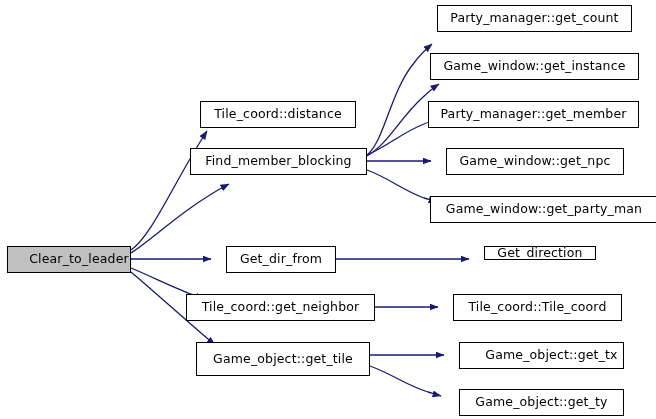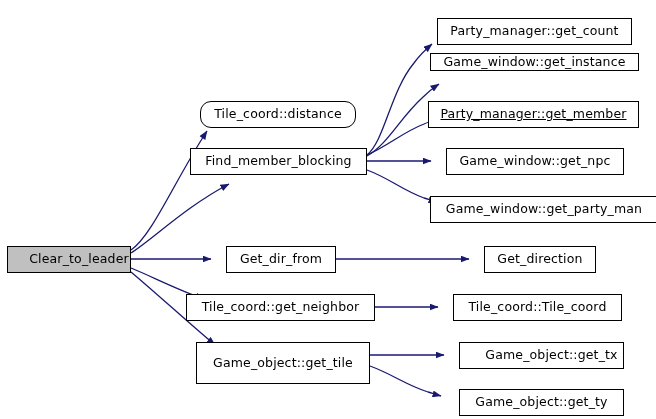--- a/index.html
+++ b/index.html
@@ -54,54 +54,54 @@
         <path d="M375,307 L438,307" fill="none" stroke="#191970" stroke-width="1.3" marker-end="url(#arrowhead)"></path>
         <path d="M370,355 L444,355" fill="none" stroke="#191970" stroke-width="1.3" marker-end="url(#arrowhead)"></path>
         <path d="M370,366 C392,374 406,385 428,392 C432,393 437,395 441,396" fill="none" stroke="#191970" stroke-width="1.3" marker-end="url(#arrowhead)"></path>
       </g>
   </svg>
 
   <div id="nodes-group">
       <div class="node root" style="left: 7px; top: 246px; width: 124px; height: 27px; background: rgb(192, 192, 192); border-color: rgb(0, 0, 0); color: rgb(0, 0, 0); padding-left: 20px;">
         <span class="node-label">Clear_to_leader</span>
       </div>
-      <div class="node" style="left: 200px; top: 101px; width: 156px; height: 27px; background: rgb(255, 255, 255); border-color: rgb(0, 0, 0); color: rgb(0, 0, 0); border-radius: 11px;">
+      <div class="node" style="left: 200px; top: 101px; width: 156px; height: 27px; background: rgb(255, 255, 255); border-color: rgb(0, 0, 0); color: rgb(0, 0, 0);">
         <span class="node-label">Tile_coord::distance</span>
       </div>
       <div class="node" style="left: 190px; top: 148px; width: 177px; height: 27px; background: rgb(255, 255, 255); border-color: rgb(0, 0, 0); color: rgb(0, 0, 0);">
         <span class="node-label">Find_member_blocking</span>
       </div>
-      <div class="node" style="left: 437px; top: 5px; width: 195px; height: 27px; background: rgb(255, 255, 255); border-color: rgb(0, 0, 0); color: rgb(0, 0, 0); margin-top: 13px;">
+      <div class="node" style="left: 437px; top: 5px; width: 195px; height: 27px; background: rgb(255, 255, 255); border-color: rgb(0, 0, 0); color: rgb(0, 0, 0);">
         <span class="node-label">Party_manager::get_count</span>
       </div>
-      <div class="node" style="left: 430px; top: 53px; width: 209px; height: 18px; background: rgb(255, 255, 255); border-color: rgb(0, 0, 0); color: rgb(0, 0, 0);">
+      <div class="node" style="left: 430px; top: 53px; width: 209px; height: 27px; background: rgb(255, 255, 255); border-color: rgb(0, 0, 0); color: rgb(0, 0, 0);">
         <span class="node-label">Game_window::get_instance</span>
       </div>
-      <div class="node" style="left: 428px; top: 101px; width: 211px; height: 27px; background: rgb(255, 255, 255); border-color: rgb(0, 0, 0); color: rgb(0, 0, 0); text-decoration: underline;">
+      <div class="node" style="left: 428px; top: 101px; width: 211px; height: 27px; background: rgb(255, 255, 255); border-color: rgb(0, 0, 0); color: rgb(0, 0, 0);">
         <span class="node-label">Party_manager::get_member</span>
       </div>
       <div class="node" style="left: 446px; top: 148px; width: 178px; height: 27px; background: rgb(255, 255, 255); border-color: rgb(0, 0, 0); color: rgb(0, 0, 0);">
         <span class="node-label">Game_window::get_npc</span>
       </div>
       <div class="node" style="left: 424px; top: 196px; width: 228px; height: 27px; background: rgb(255, 255, 255); border-color: rgb(0, 0, 0); color: rgb(0, 0, 0); margin-left: 6px;">
         <span class="node-label">Game_window::get_party_man</span>
       </div>
       <div class="node" style="left: 226px; top: 246px; width: 110px; height: 27px; background: rgb(255, 255, 255); border-color: rgb(0, 0, 0); color: rgb(0, 0, 0);">
         <span class="node-label">Get_dir_from</span>
       </div>
-      <div class="node" style="left: 484px; top: 246px; width: 112px; height: 27px; background: rgb(255, 255, 255); border-color: rgb(0, 0, 0); color: rgb(0, 0, 0);">
+      <div class="node" style="left: 484px; top: 246px; width: 112px; height: 14px; background: rgb(255, 255, 255); border-color: rgb(0, 0, 0); color: rgb(0, 0, 0);">
         <span class="node-label">Get_direction</span>
       </div>
       <div class="node" style="left: 186px; top: 294px; width: 189px; height: 27px; background: rgb(255, 255, 255); border-color: rgb(0, 0, 0); color: rgb(0, 0, 0);">
         <span class="node-label">Tile_coord::get_neighbor</span>
       </div>
       <div class="node" style="left: 453px; top: 294px; width: 169px; height: 27px; background: rgb(255, 255, 255); border-color: rgb(0, 0, 0); color: rgb(0, 0, 0);">
         <span class="node-label">Tile_coord::Tile_coord</span>
       </div>
-      <div class="node" style="left: 196px; top: 342px; width: 174px; height: 42px; background: rgb(255, 255, 255); border-color: rgb(0, 0, 0); color: rgb(0, 0, 0);">
+      <div class="node" style="left: 196px; top: 342px; width: 174px; height: 34px; background: rgb(255, 255, 255); border-color: rgb(0, 0, 0); color: rgb(0, 0, 0);">
         <span class="node-label">Game_object::get_tile</span>
       </div>
       <div class="node" style="left: 459px; top: 342px; width: 165px; height: 27px; background: rgb(255, 255, 255); border-color: rgb(0, 0, 0); color: rgb(0, 0, 0); padding-left: 20px;">
         <span class="node-label">Game_object::get_tx</span>
       </div>
       <div class="node" style="left: 459px; top: 389px; width: 165px; height: 27px; background: rgb(255, 255, 255); border-color: rgb(0, 0, 0); color: rgb(0, 0, 0);">
         <span class="node-label">Game_object::get_ty</span>
       </div>
     </div>
 

